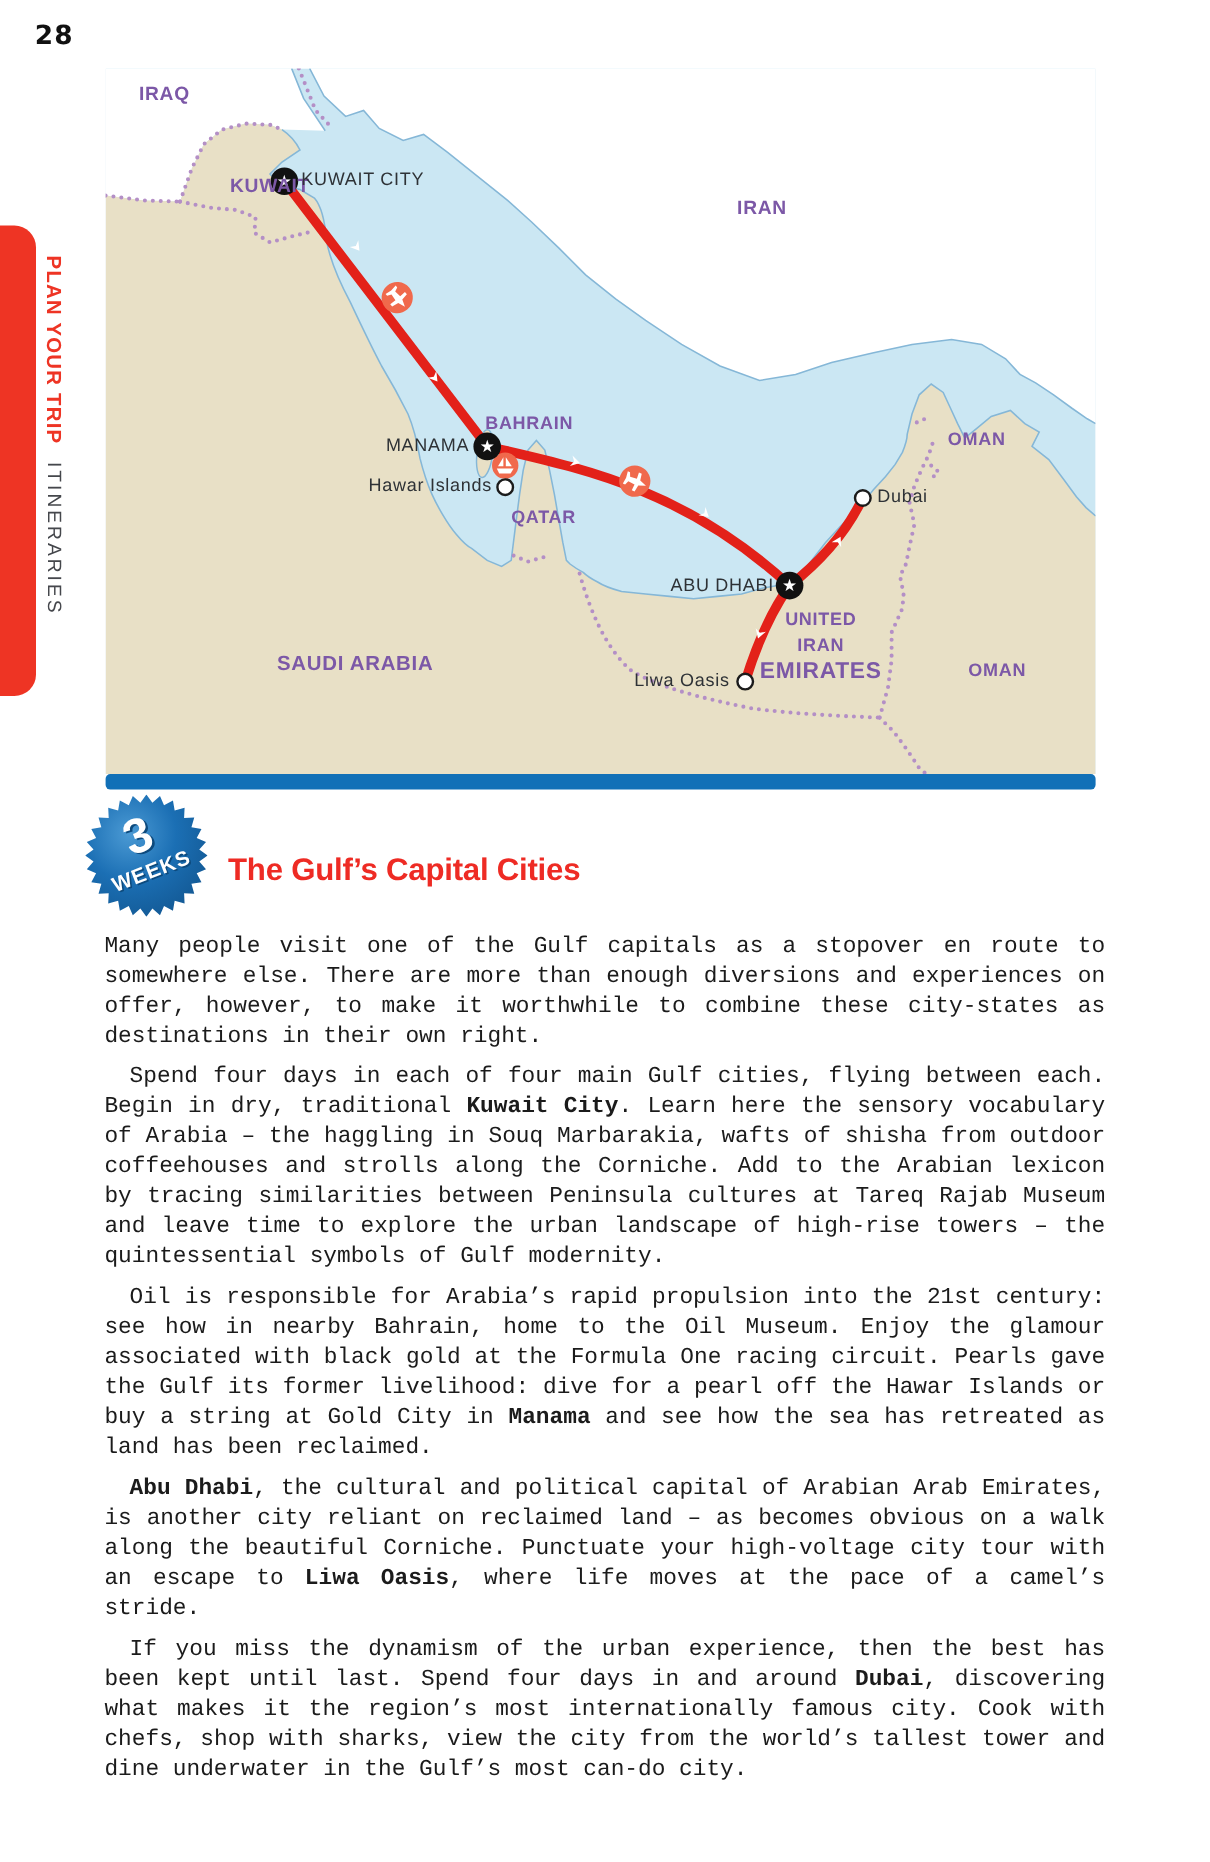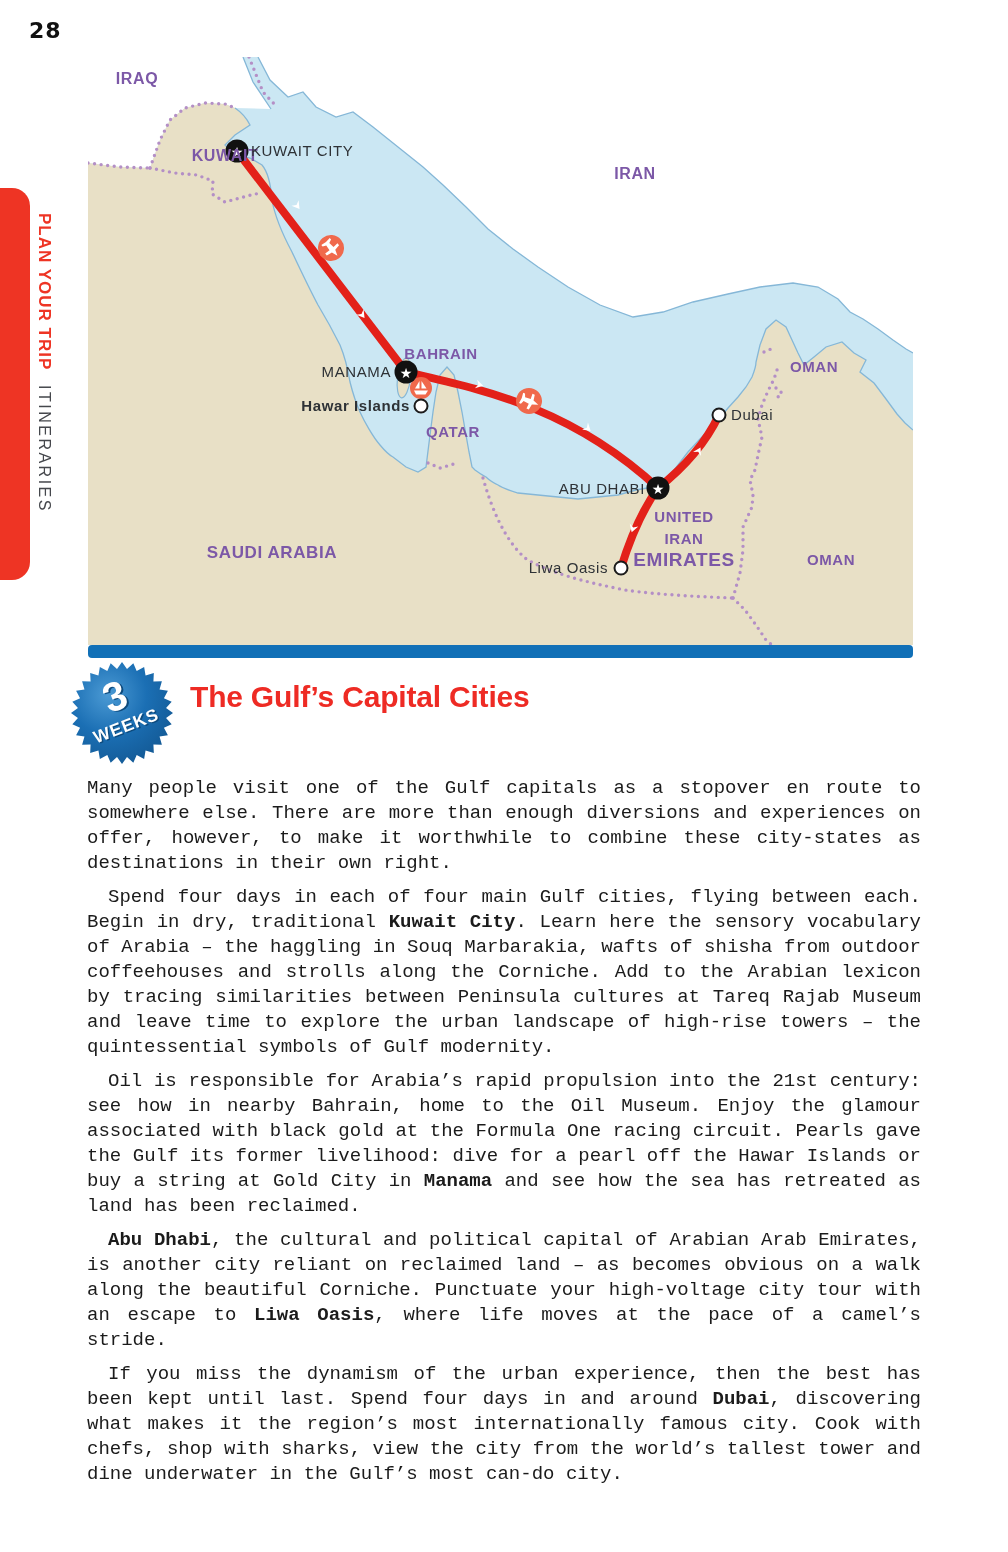--- a/index.html
+++ b/index.html
@@ -27,21 +27,21 @@
   .marker{position:absolute;transform:translate(-50%,-50%);}
   .marker.capital{width:23px;height:23px;border-radius:50%;background:#111;color:#fff;
     display:flex;align-items:center;justify-content:center;font-size:14px;line-height:1;
     font-family:"DejaVu Sans",sans-serif;}
   .marker.town{width:11px;height:11px;border-radius:50%;background:#fff;border:2.6px solid #1b1b1b;}
 
   .blue-bar{position:absolute;left:88px;top:645px;width:825px;height:13px;background:#1170b7;border-radius:4px;}
 
   .badge{position:absolute;left:71px;top:662px;width:102px;height:102px;}
 
-  .headline{position:absolute;left:190px;top:680px;font-size:30px;font-weight:bold;color:#ee2b24;
+  .headline{position:absolute;left:190px;top:709px;font-size:26px;font-weight:bold;color:#ee2b24;
     letter-spacing:-.2px;font-family:"Liberation Sans",sans-serif;text-align:center;}
 
   .article{position:absolute;left:87px;top:776px;width:834px;color:#1b1b1b;
     font-family:Liberation Mono, monospace;font-size:19px;line-height:25px;text-align:justify;}
   .article p{margin:0 0 9px 0;}
   .article p.indent{text-indent:21px;}
   .article b{font-weight:bold;}
 </style>
 </head>
 <body>
@@ -148,29 +148,29 @@
       <div class="marker town" style="left: 333px; top: 349px;"></div>
       <div class="marker town" style="left: 631px; top: 358px;"></div>
       <div class="marker town" style="left: 533px; top: 511px;"></div>
     </div>
   <div id="map-labels">
       <div class="map-label country" style="left: 33px; top: 22px; font-size: 16px; margin-left: 16px;">IRAQ</div>
       <div class="map-label country" style="left: 137px; top: 71px; font-size: 16px; margin-top: 28px;">KUWAIT</div>
       <div class="map-label country" style="left: 527px; top: 117px; font-size: 16px; margin-left: 20px;">IRAN</div>
       <div class="map-label country" style="left: 353px; top: 296px; font-size: 15px;">BAHRAIN</div>
       <div class="map-label country" style="left: 365px; top: 374px; font-size: 15px;">QATAR</div>
-      <div class="map-label country" style="left: 184px; top: 496px; font-size: 17px; text-align: center;">SAUDI ARABIA</div>
+      <div class="map-label country" style="left: 208px; top: 496px; font-size: 17px; text-align: center;">SAUDI ARABIA</div>
       <div class="map-label country" style="left: 726px; top: 309px; font-size: 15px;">OMAN</div>
       <div class="map-label country" style="left: 596px; top: 459px; font-size: 15px;">UNITED</div>
       <div class="map-label country" style="left: 596px; top: 481px; font-size: 15px;">IRAN</div>
       <div class="map-label country" style="left: 596px; top: 503px; font-size: 19px;">EMIRATES</div>
       <div class="map-label country" style="left: 743px; top: 502px; font-size: 15px;">OMAN</div>
       <div class="map-label city left" style="left: 163px; top: 93px; font-size: 15px;">KUWAIT CITY</div>
       <div class="map-label city right" style="left: 303px; top: 314px; font-size: 15px;">MANAMA</div>
-      <div class="map-label city right" style="left: 322px; top: 348px; font-size: 15px; font-weight: bold;">Hawar Islands</div>
+      <div class="map-label city right" style="left: 322px; top: 348px; font-size: 15px;">Hawar Islands</div>
       <div class="map-label city left" style="left: 643px; top: 357px; font-size: 15px;">Dubai</div>
       <div class="map-label city right" style="left: 557px; top: 431px; font-size: 15px;">ABU DHABI</div>
       <div class="map-label city right" style="left: 520px; top: 510px; font-size: 15px;">Liwa Oasis</div>
     </div>
 </div>
 
 <div class="blue-bar"></div>
 
 <div class="badge">
   <svg width="102" height="102" viewBox="0 0 100 100">

